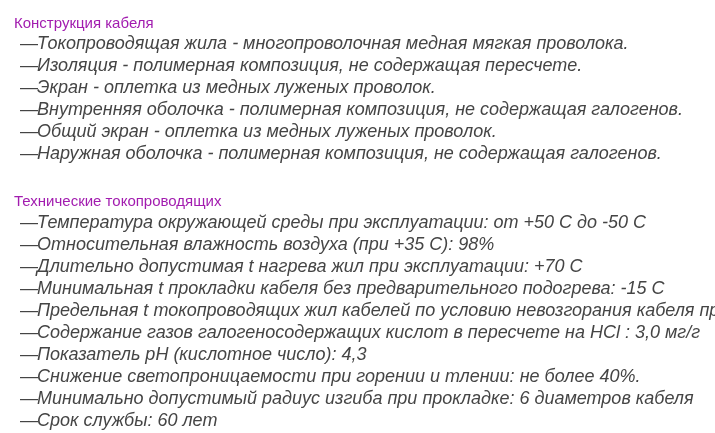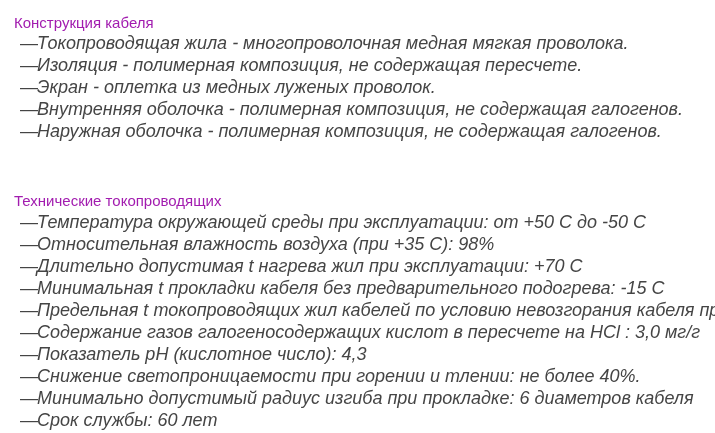--- a/index.html
+++ b/index.html
@@ -49,20 +49,21 @@
   </style>
 </head>
 <body>
 
 <h2 class="section-title" style="top:2px;">Конструкция кабеля</h2>
 <ul class="list" style="top:32px;">
   <li><span class="dash">—</span><span>Токопроводящая жила - многопроволочная медная мягкая проволока.</span></li>
   <li><span class="dash">—</span><span>Изоляция - полимерная композиция, не содержащая пересчете.</span></li>
   <li><span class="dash">—</span><span>Экран - оплетка из медных луженых проволок.</span></li>
   <li><span class="dash">—</span><span>Внутренняя оболочка - полимерная композиция, не содержащая галогенов.</span></li>
+  <li><span class="dash">—</span><span>Общий экран - оплетка из медных луженых проволок.</span></li>
   <li><span class="dash">—</span><span>Наружная оболочка - полимерная композиция, не содержащая галогенов.</span></li>
 </ul>
 
 <h2 class="section-title" style="top:180px;">Технические токопроводящих</h2>
 <ul class="list" style="top:211px;">
   <li><span class="dash">—</span><span>Температура окружающей среды при эксплуатации: от +50 С до -50 С</span></li>
   <li><span class="dash">—</span><span>Относительная влажность воздуха (при +35 С): 98%</span></li>
   <li><span class="dash">—</span><span>Длительно допустимая t нагрева жил при эксплуатации: +70 С</span></li>
   <li><span class="dash">—</span><span>Минимальная t прокладки кабеля без предварительного подогрева: -15 С</span></li>
   <li><span class="dash">—</span><span>Предельная t токопроводящих жил кабелей по условию невозгорания кабеля при коротком замыкании: +400 С</span></li>

